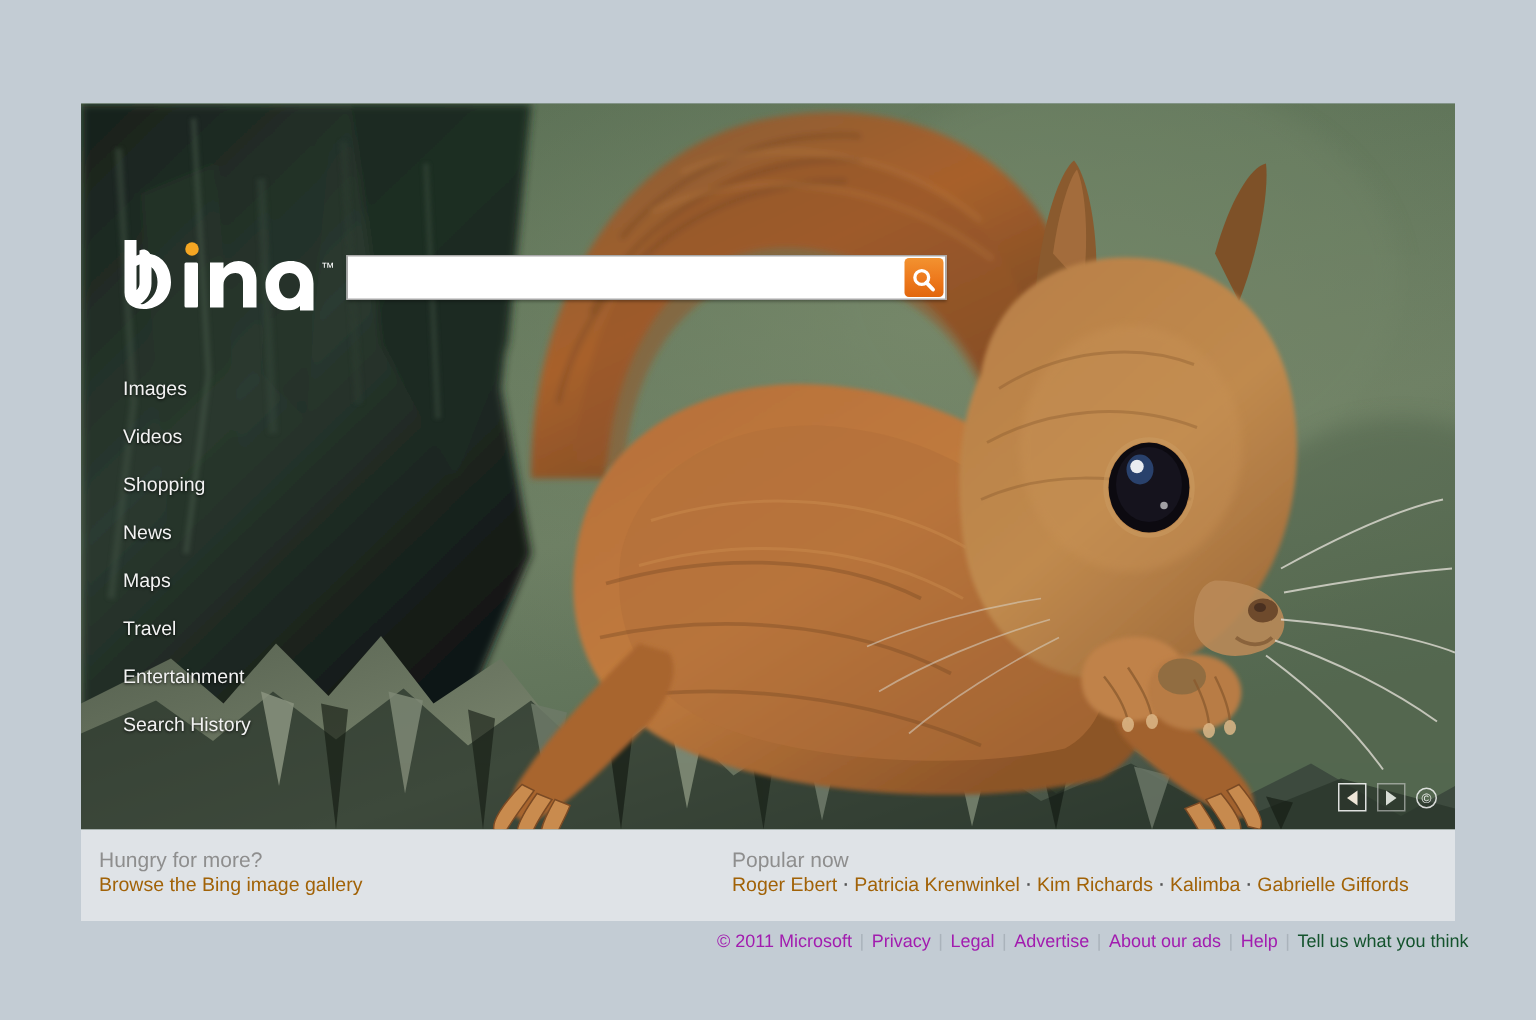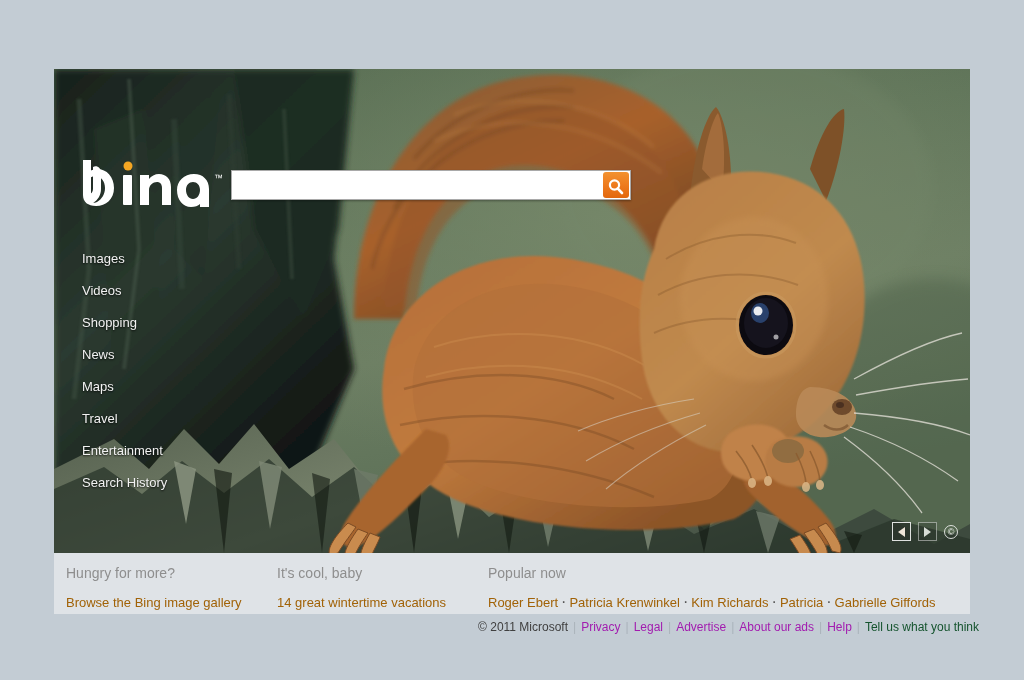--- a/index.html
+++ b/index.html
@@ -166,21 +166,21 @@
     position: absolute;
     top: 12px;
   }
   #col-1 { left: 12px; }
   #col-2 { left: 223px; }
   #col-3 { left: 434px; }
   .info-head {
     color: #8e8e8e;
     font-size: 14px;
     line-height: 16px;
-    margin-bottom: 12px;
+    margin-bottom: 0;
     white-space: nowrap;
   }
   .info-link {
     color: #a16207;
     font-size: 13px;
     line-height: 15px;
     text-decoration: none;
     white-space: nowrap;
     cursor: pointer;
   }
@@ -192,21 +192,21 @@
     left: 0;
     top: 620px;
     width: 1024px;
     text-align: right;
     padding-right: 45px;
     font-size: 12px;
     line-height: 14px;
     box-sizing: border-box;
     white-space: nowrap;
   }
-  #footer .copy { color: #404040; }
+  #footer .copy { color: #a21caf; }
   .foot-link {
     color: #a21caf;
     text-decoration: none;
     cursor: pointer;
   }
   .foot-sep { color: #aab3bb; padding: 0 5px; }
   .foot-link.accent { color: #14532d; }
 </style>
 </head>
 <body>
@@ -508,29 +508,25 @@
     </div>
   </div>
 
   <div id="infobar">
 
     <div class="info-col" id="col-1">
       <div class="info-head">Hungry for more?</div>
       <a class="info-link">Browse the Bing image gallery</a>
     </div>
 
-    <div class="info-col" id="col-2">
-      <div class="info-head">It's cool, baby</div>
-      <a class="info-link">14 great wintertime vacations</a>
-    </div>
 
     <div class="info-col" id="col-3">
       <div class="info-head">Popular now</div>
       <div>
-        <a class="info-link">Roger Ebert</a><span class="pop-sep">·</span><a class="info-link">Patricia Krenwinkel</a><span class="pop-sep">·</span><a class="info-link">Kim Richards</a><span class="pop-sep">·</span><a class="info-link">Patricia</a><span class="pop-sep">·</span><a class="info-link">Gabrielle Giffords</a>
+        <a class="info-link">Roger Ebert</a><span class="pop-sep">·</span><a class="info-link">Patricia Krenwinkel</a><span class="pop-sep">·</span><a class="info-link">Kim Richards</a><span class="pop-sep">·</span><a class="info-link">Kalimba</a><span class="pop-sep">·</span><a class="info-link">Gabrielle Giffords</a>
       </div>
     </div>
   </div>
 </div>
 
 <div id="footer">
   <span class="copy">© 2011 Microsoft</span><span class="foot-sep">|</span><a class="foot-link">Privacy</a><span class="foot-sep">|</span><a class="foot-link">Legal</a><span class="foot-sep">|</span><a class="foot-link">Advertise</a><span class="foot-sep">|</span><a class="foot-link">About our ads</a><span class="foot-sep">|</span><a class="foot-link">Help</a><span class="foot-sep">|</span><a class="foot-link accent">Tell us what you think</a>
 </div>
 
 </body></html>

